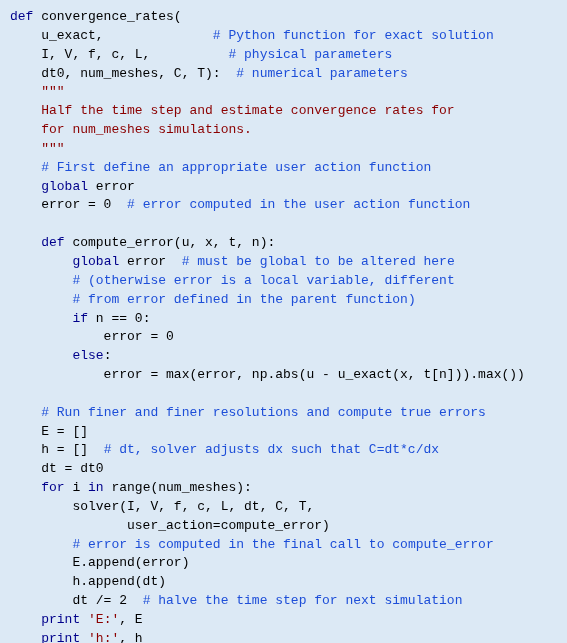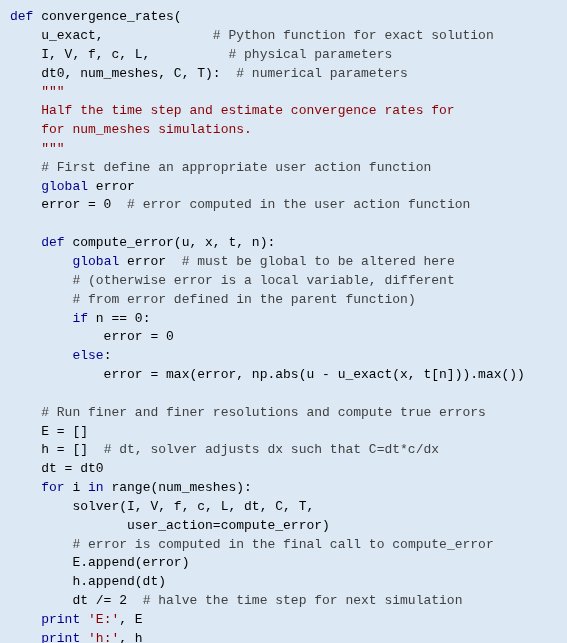--- a/index.html
+++ b/index.html
@@ -18,21 +18,21 @@
     }
 
     .code-block {
       background: #dce9f5;
       line-height: 1.45;
       white-space: pre;
       color: #000;
     }
 
     .kw { color: #00008b; font-weight: normal; }       
-    .cm { color: #404040; }                           
+    .cm { color: #1d4ed8; }                           
     .st { color: #8b0000; }                           
     .nm { color: #000; text-align: center; }                             
 
     .line {
       display: block;
       min-height: 1.45em;
     }
   </style>
 </head>
 <body>

